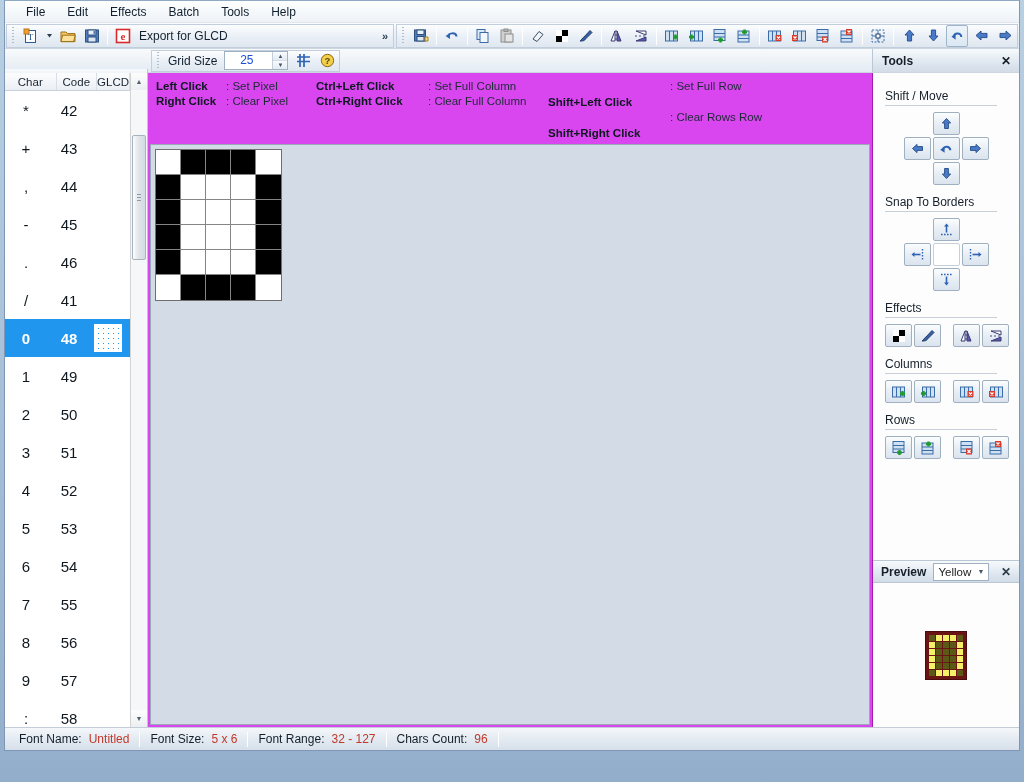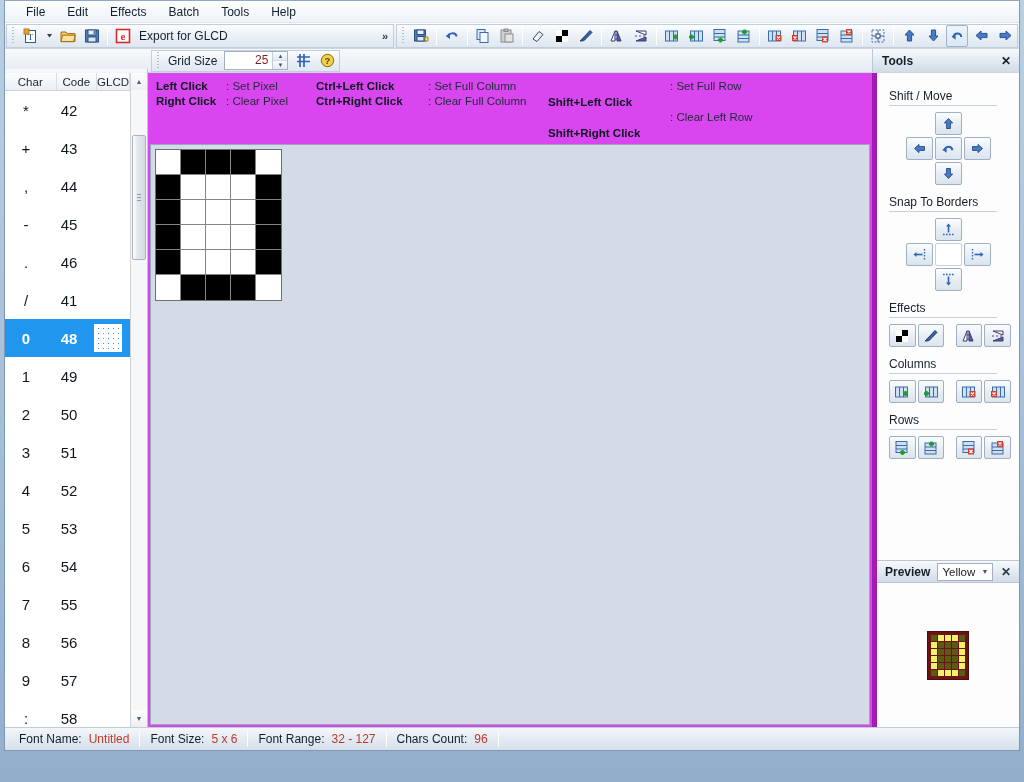--- a/index.html
+++ b/index.html
@@ -81,21 +81,21 @@
     width:22px;height:22px;display:flex;align-items:center;justify-content:center;
     position:relative; border:1px solid transparent; border-radius:2px; margin:0 1px;
   }
   .tb-btn.pressed { background:linear-gradient(to bottom,#eef4fa,#dbe7f3); border:1px solid #9db4c9; }
   .tb-sep { width:1px;height:18px;background:#c3ccd6;margin:0 3px; border-right:1px solid #fff; }
   .tb-label { font-size:12px; color:#14222f; padding:0 4px; white-space:nowrap;}
   .overflow { font-size:11px;font-weight:bold;color:#2b3c4d;padding:0 5px; }
 
   
   .spin-wrap{display:flex;align-items:center;height:19px;border:1px solid #9fb1c3;background:#fff;margin:0 3px;}
-  .spin-val{width:47px;text-align:right;padding-right:4px;font-size:12px;color:#7f1d1d;line-height:17px;}
+  .spin-val{width:47px;text-align:center;padding-right:4px;font-size:12px;color:#1d4ed8;line-height:17px;}
   .spin-btns{display:flex;flex-direction:column;width:15px;height:17px;border-left:1px solid #c3cedb;}
   .spin-b{flex:1;display:flex;align-items:center;justify-content:center;
     background:linear-gradient(to bottom,#fafcfe,#e3eaf2);font-size:6px;color:#44566a;}
   .spin-b+.spin-b{border-top:1px solid #d3dce6;}
 
   
   #body-area { flex:1; display:flex; min-height:0; }
 
   
   #charset-dock { width:143px; display:flex; flex-direction:column;
@@ -144,21 +144,21 @@
     border:1px solid #9aa9b8; position:relative; overflow:hidden; }
   #pixel-grid { position:absolute; left:4px; top:4px; display:grid;
     grid-template-columns:repeat(5,25px); grid-template-rows:repeat(6,25px);
     background:#fff; border:1px solid #6f6f6f; }
   .px { border-right:1px solid #858585; border-bottom:1px solid #858585; }
   .px.on { background:#000; }
   .px.off { background:#fff; }
 
   
   #right-dock { width:147px; display:flex; flex-direction:column; background:#eef2f7;
-    border-left:5px solid #a21caf; }
+    border-left:1px solid #a21caf; }
   #tools-panel { flex:1; display:flex;flex-direction:column; background:#fdfdfe;
     border-bottom:1px solid #bac6d3; min-height:0;}
   .tools-body{ padding:6px 8px 0 8px; overflow:hidden;}
   .group-title { font-size:12px;color:#16202a; margin:10px 0 2px 4px;}
   .group-rule { height:1px;background:#c7d0d9; margin:0 14px 6px 4px;}
   .pad { display:flex;flex-direction:column;align-items:center;gap:2px; }
   .pad-row { display:flex;gap:2px;align-items:center;justify-content:center;}
   .pbtn { width:27px;height:23px; border:1px solid #9fb0c1; border-radius:2px;
     background:linear-gradient(to bottom,#fbfdfe,#e6edf4 55%,#dbe4ee);
     display:flex;align-items:center;justify-content:center; }
@@ -590,21 +590,21 @@
                 <span class="hint-v">: Clear Full Column</span>
               </div>
           </div>
           <div class="hint-col hc3">
             <div class="hint-line">
                 <span class="hint-k">Shift+Left Click</span>
                 <span class="hint-v">: Set Full Row</span>
               </div>
             <div class="hint-line">
                 <span class="hint-k">Shift+Right Click</span>
-                <span class="hint-v">: Clear Left Row</span>
+                <span class="hint-v">: Clear Rows Row</span>
               </div>
           </div>
         </div>
         <div id="canvas-area">
           <div id="pixel-grid" style="grid-template-columns: repeat(5, 25px); grid-template-rows: repeat(6, 25px);">
               <div class="px off"></div>
               <div class="px on"></div>
               <div class="px on"></div>
               <div class="px on"></div>
               <div class="px off" style="border-right: none;"></div>

